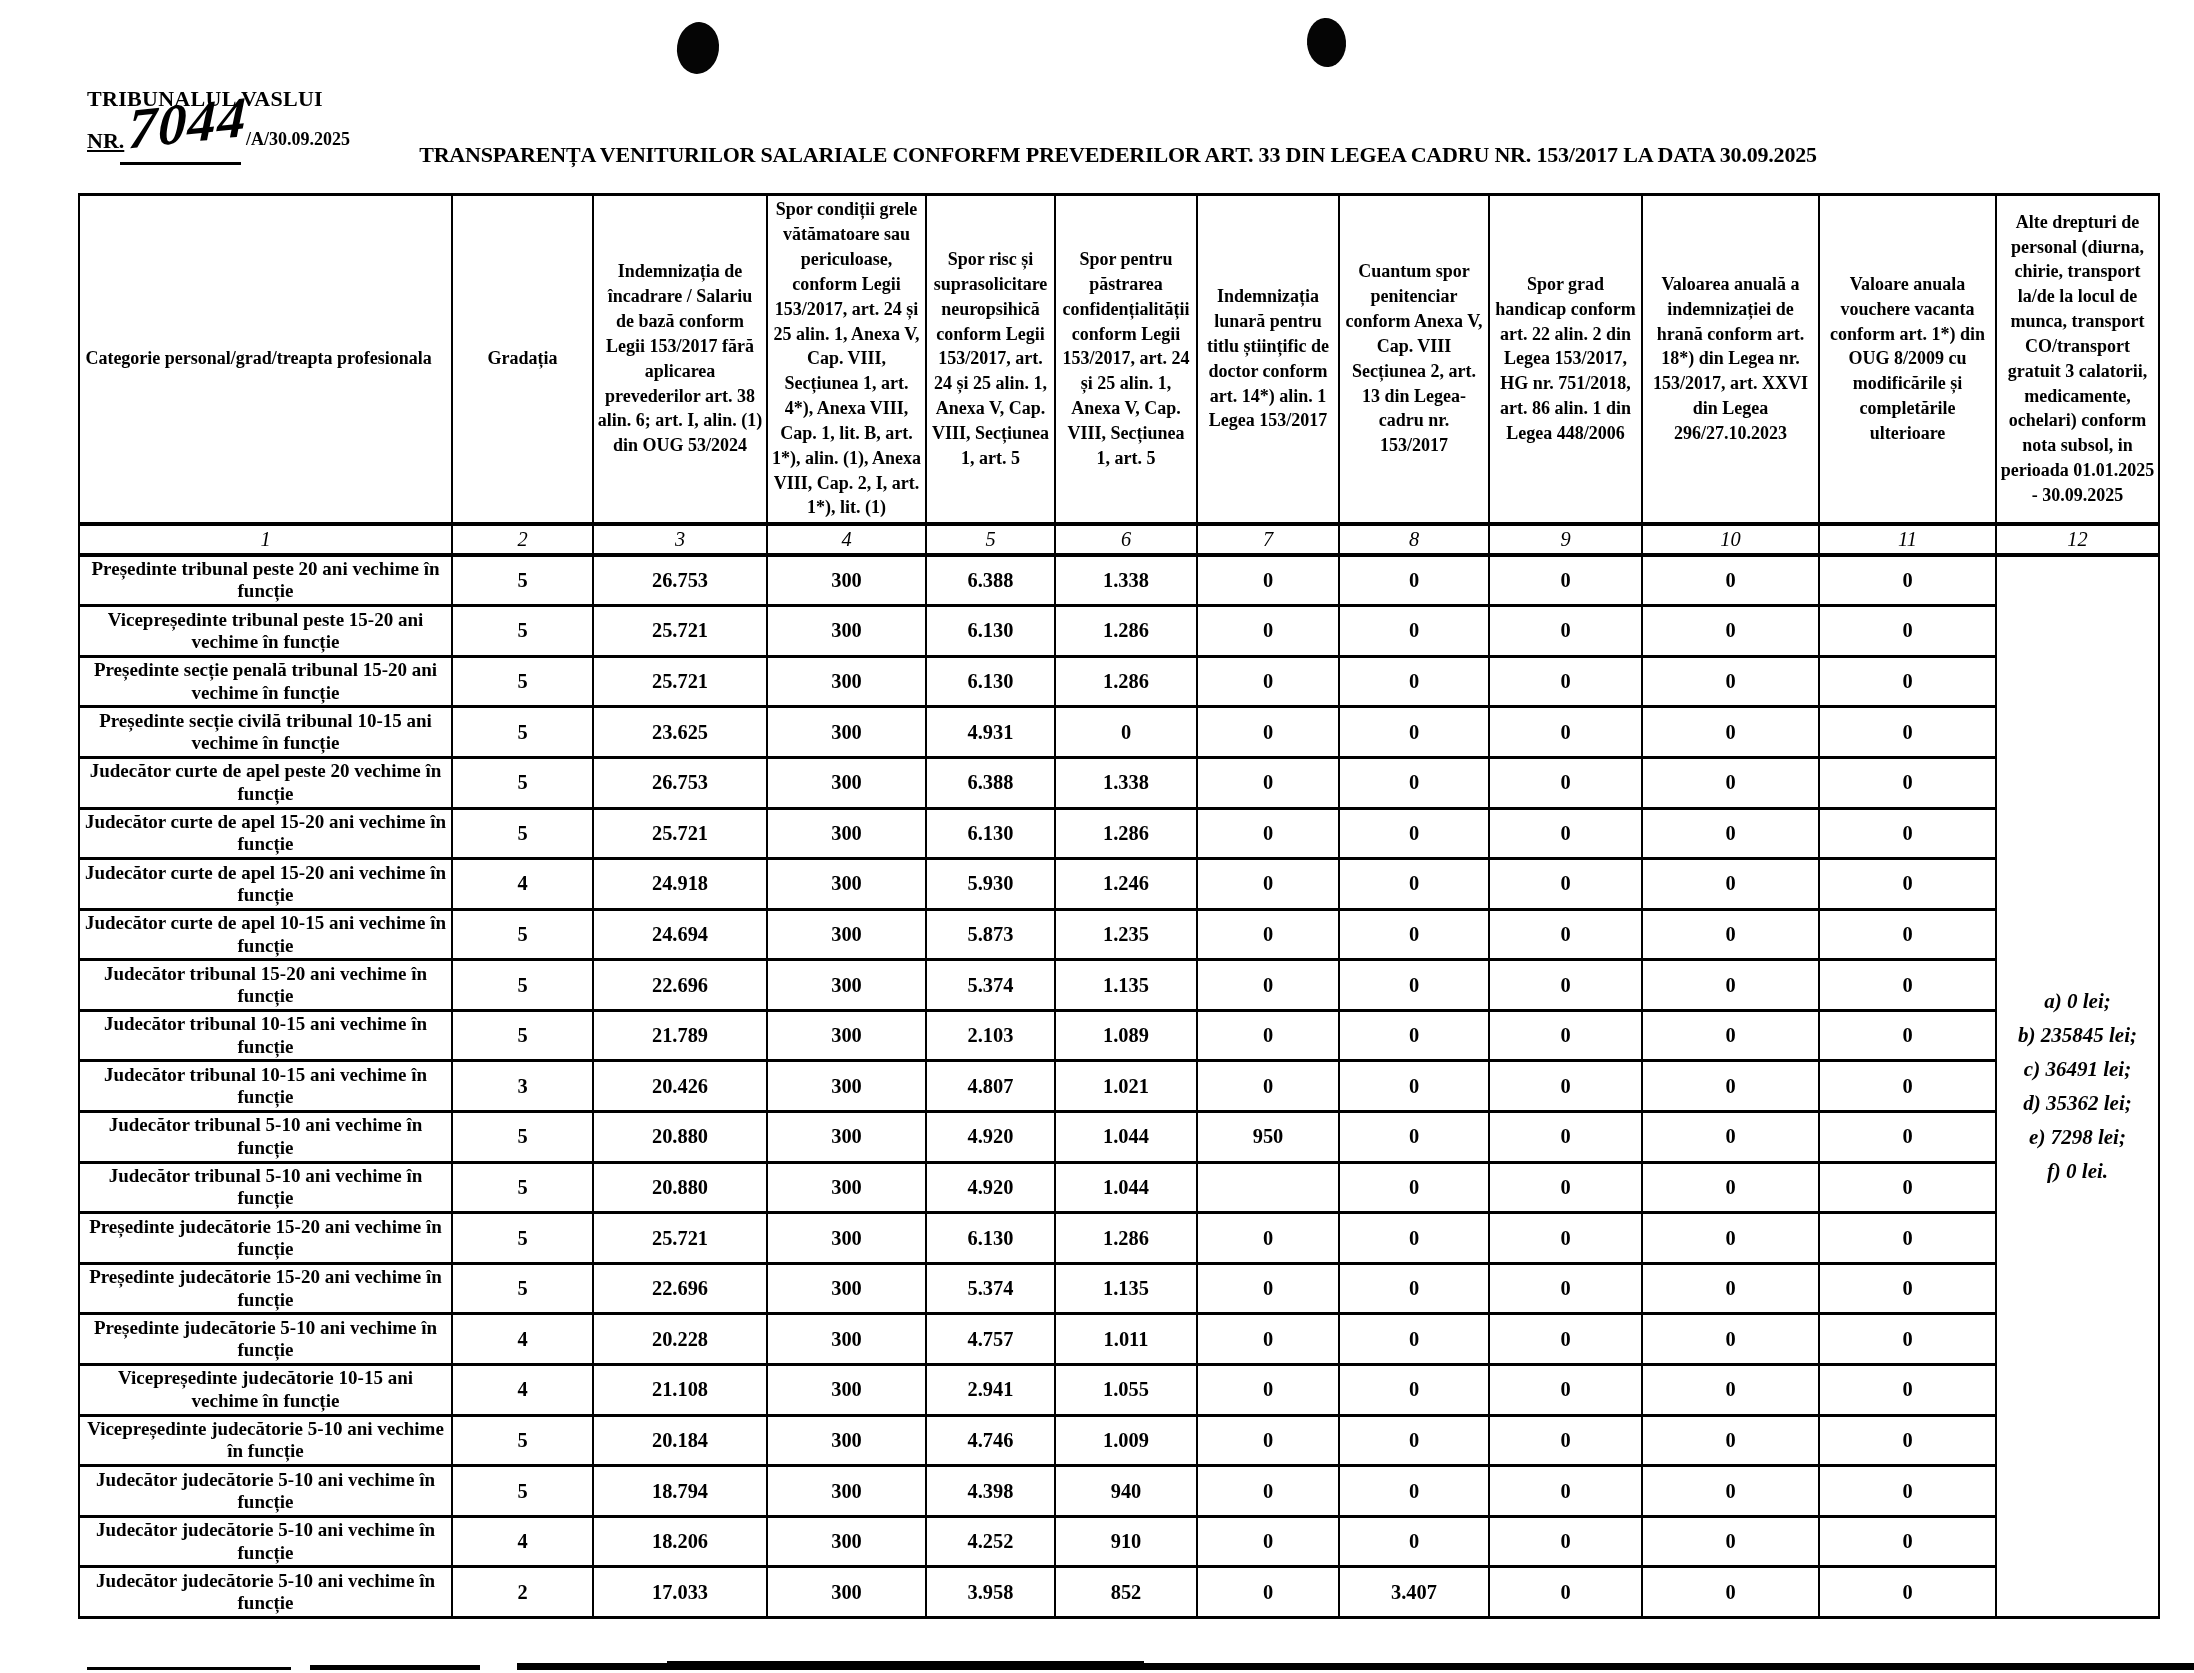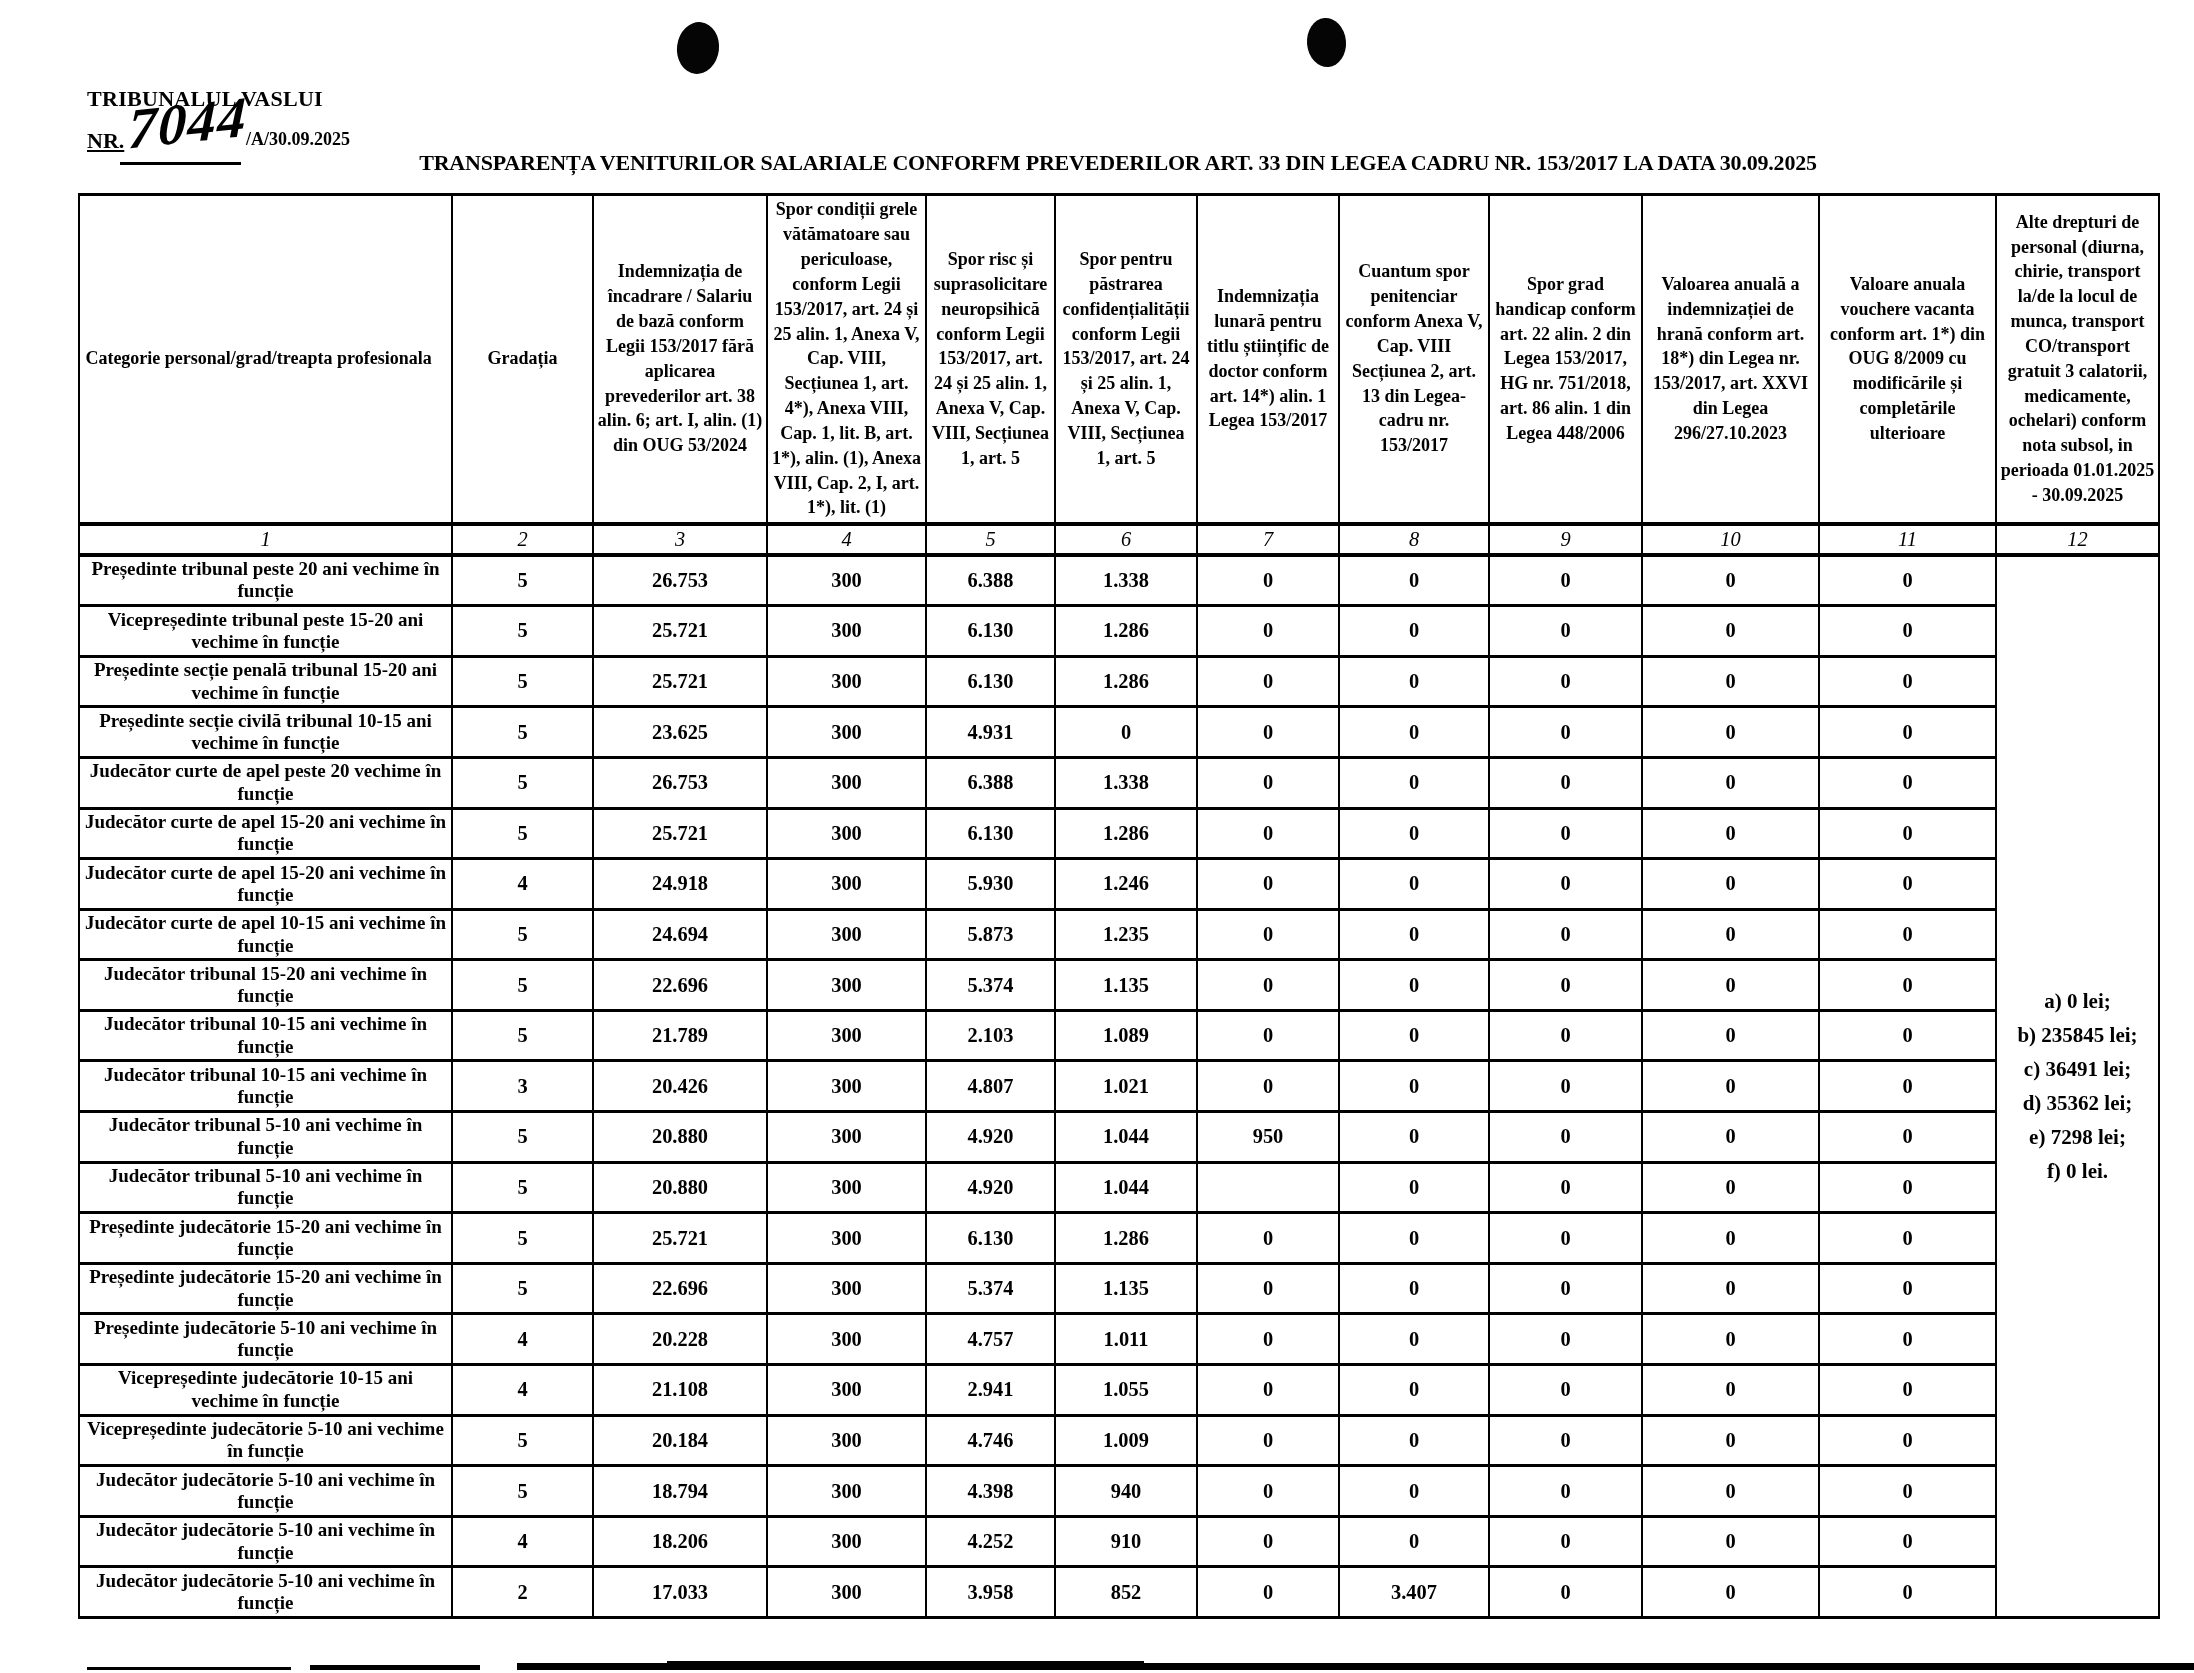--- a/index.html
+++ b/index.html
@@ -17,21 +17,21 @@
   .inst{position:absolute;left:87px;top:86px;font-size:22px;font-weight:bold;letter-spacing:0.3px;}
   .nr-label{position:absolute;left:87px;top:128px;font-size:22px;font-weight:bold;text-decoration:underline;}
   .nr-hand{
     position:absolute;left:128px;top:94px;font-size:57px;font-weight:bold;
     font-style:italic;transform:rotate(-6deg) skewX(-8deg);letter-spacing:1.4px;line-height:1;
   }
   .nr-underline{position:absolute;left:120px;top:162px;width:121px;height:0;border-bottom:3.4px solid #000;}
   .nr-suffix{position:absolute;left:246px;top:129px;font-size:18px;font-weight:bold;}
   .title{
     position:absolute;left:78px;top:142px;width:2080px;text-align:center;
-    font-size:22px;font-weight:bold;letter-spacing:-0.2px;white-space:nowrap;margin-top:8px;
+    font-size:22px;font-weight:bold;letter-spacing:-0.2px;white-space:nowrap;
   }
 
   
   table.main{
     position:absolute;left:78px;top:193px;width:2080px;
     border-collapse:collapse;table-layout:fixed;
     border:2.7px solid #000;
   }
   table.main th,table.main td{
     border-left:2px solid #000;border-right:2px solid #000;
@@ -45,21 +45,21 @@
   tr.nums{height:31px;}
   tr.nums td{font-style:italic;font-weight:normal;font-size:20.4px;padding:0;
     border-top:4.1px solid #000;border-bottom:4.1px solid #000;}
   tbody tr{height:50px;margin-left:27px;}
   td.cat{
     text-align:left;font-weight:bold;font-size:19px;line-height:1.18;
     padding:1.4px 2.7px 1.4px 4.8px;
   }
   td.num{font-size:20.4px;font-weight:bold;}
   td.notecell{font-size:21px;font-weight:bold;line-height:1.62;vertical-align:middle;}
-  td.notecell div{white-space:nowrap;}
+  td.notecell div{white-space:nowrap;font-style:italic;}
 
   
   .scanline{position:absolute;background:#000;}
   .s1{left:87px;top:1667px;width:204px;height:2.7px;}
   .s2{left:310px;top:1665px;width:170px;height:4.8px;}
   .s3{left:517px;top:1663px;width:1677px;height:6.8px;}
   .s4{left:667px;top:1661px;width:477px;height:4.1px;}
 </style>
 </head>
 <body>

